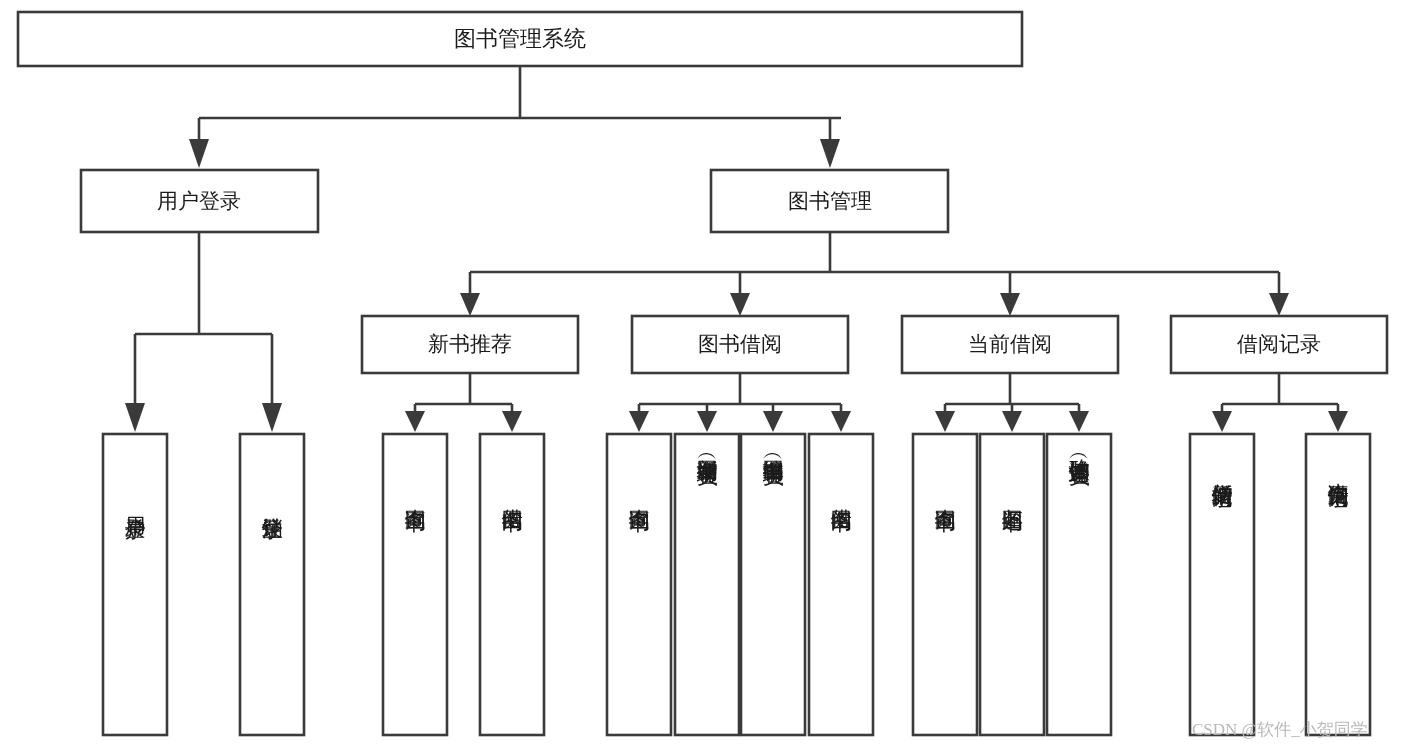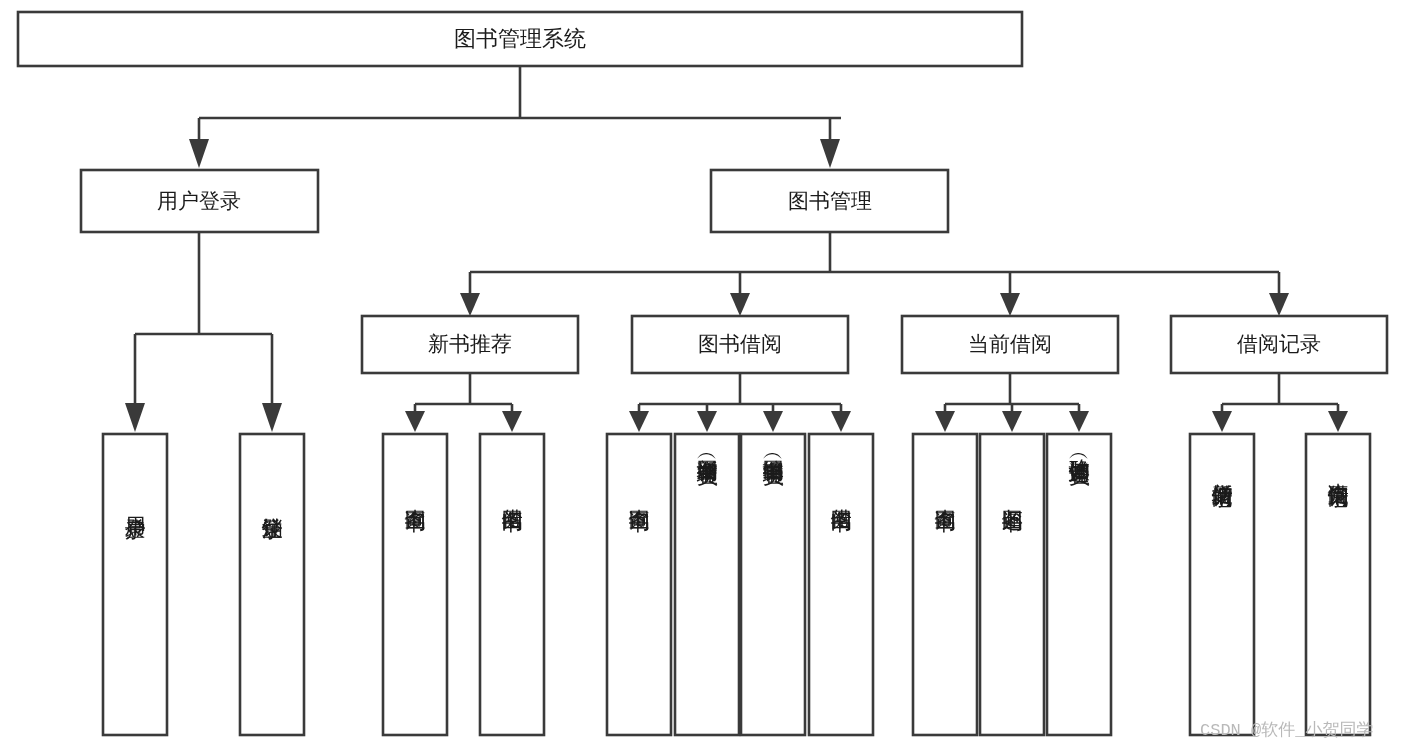--- a/index.html
+++ b/index.html
@@ -67,26 +67,25 @@
     text-orientation: upright;
     font-family: "DejaVu Sans", "Liberation Sans", sans-serif;
     font-size: 21px;
     line-height: 1.06;
     color: #1b1b1b;
     letter-spacing: 1px;
     white-space: nowrap;
   }
   .watermark {
     position: absolute;
-    font-family: Liberation Mono, monospace;
+    font-family: Liberation Serif, serif;
     font-size: 17px;
     color: #b9b9b9;
     white-space: nowrap;
     pointer-events: none;
-    margin-left: 8px;
   }
 </style>
 </head>
 <body>
 
 <div id="diagram-root">
 
   <svg id="tree-svg" viewBox="0 0 1405 747">
     <defs></defs>
 

